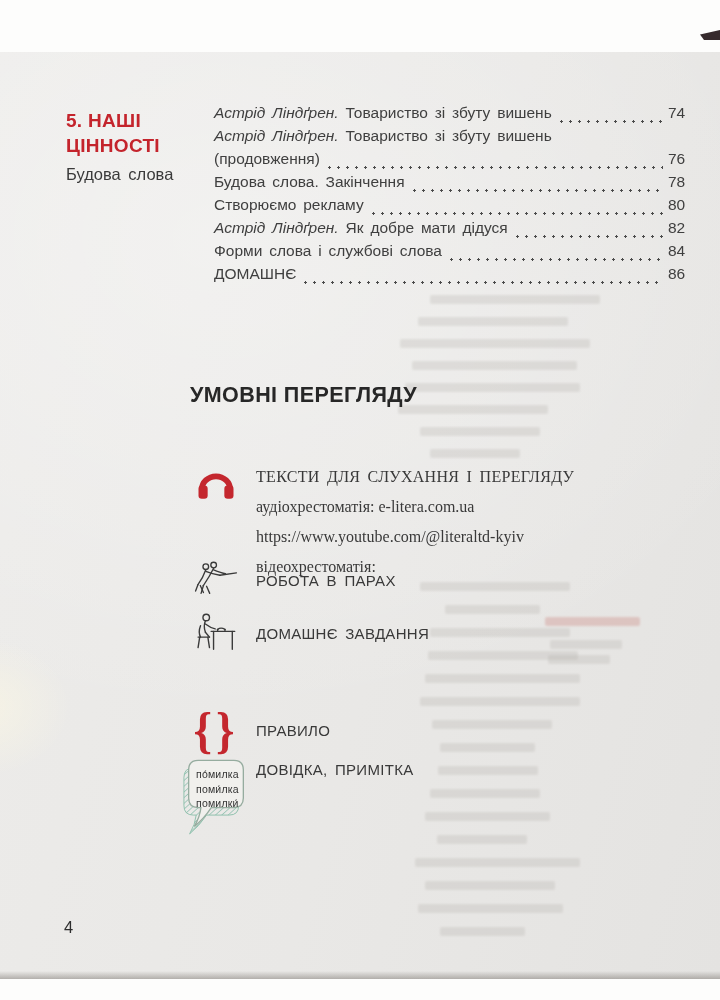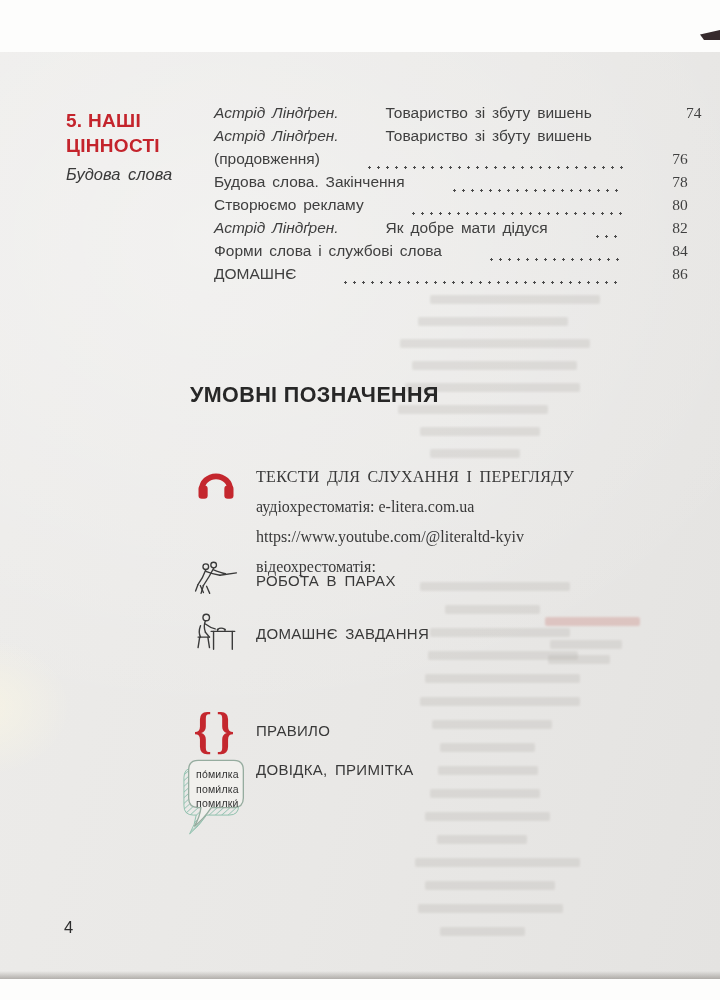--- a/index.html
+++ b/index.html
@@ -33,37 +33,37 @@
     background:#b0aca7;opacity:.26;filter:blur(.8px);
   }
   .gred{background:#cf938e;opacity:.40;}
   
   .chapter{position:absolute;left:66px;top:56px;width:150px;}
   .chapter-title{
     color:#c4242c;font-weight:700;font-size:19px;line-height:25px;
     letter-spacing:.3px;
   }
   .chapter-subtitle{
-    margin-top:7px;font-style:italic;font-size:16.5px;color:#3a3a3a;
+    margin-top:7px;font-size:16.5px;color:#3a3a3a;
     word-spacing:3px;
   }
   
   .toc{position:absolute;left:214px;top:52px;width:478px;color:#3f3f3f;}
   .toc-line{
     display:flex;align-items:baseline;height:23px;
-    font-size:15.5px;word-spacing:2.5px;white-space:nowrap;gap:40px;
+    font-size:15.5px;word-spacing:2.5px;white-space:nowrap;
   }
   .toc .author{font-style:italic;margin-right:7px;}
   .toc .author:empty{display:none;margin:0;}
   .toc .dots{
     flex:1;height:3px;margin:0 5px 4px;align-self:flex-end;
     background:radial-gradient(circle, #4a4a4a 1.1px, transparent 1.4px) repeat-x;
     background-size:9px 3px;background-position:left bottom;
   }
-  .toc .pg{min-width:24px;text-align:center;font-family:Liberation Serif, serif;}
+  .toc .pg{min-width:24px;text-align:left;}
   
   .legend-heading{
     position:absolute;left:190px;top:331px;margin:0;
     font-size:21.5px;font-weight:700;color:#272727;letter-spacing:.4px;
   }
   .legend-row{position:absolute;left:176px;display:flex;align-items:center;width:520px;}
   .legend-row .icon-cell{width:80px;display:flex;justify-content:center;flex-shrink:0;}
   .legend-label{
     font-size:15px;color:#393939;letter-spacing:.3px;word-spacing:3px;white-space:nowrap;
   }
@@ -178,21 +178,21 @@
       <span class="pg">84</span>
     </div>
     <div class="toc-line">
 
       <span>ДОМАШНЄ</span>
       <span class="dots"></span>
       <span class="pg">86</span>
     </div>
   </nav>
 
-  <h2 class="legend-heading">УМОВНІ ПОЗНАЧЕННЯ</h2>
+  <h2 class="legend-heading">УМОВНІ ПЕРЕГЛЯДУ</h2>
 
   <div class="legend-row row-audio">
     <div class="icon-cell">
       <svg viewBox="0 0 48 44" width="40" height="38" aria-hidden="true">
         <path d="M7 30 A17 16 0 0 1 41 30" fill="none" stroke="#c4272e" stroke-width="7"></path>
         <rect x="3" y="25" width="11" height="16" rx="4" fill="#c4272e"></rect>
         <rect x="34" y="25" width="11" height="16" rx="4" fill="#c4272e"></rect>
       </svg>
     </div>
     <div class="audio-lines">

